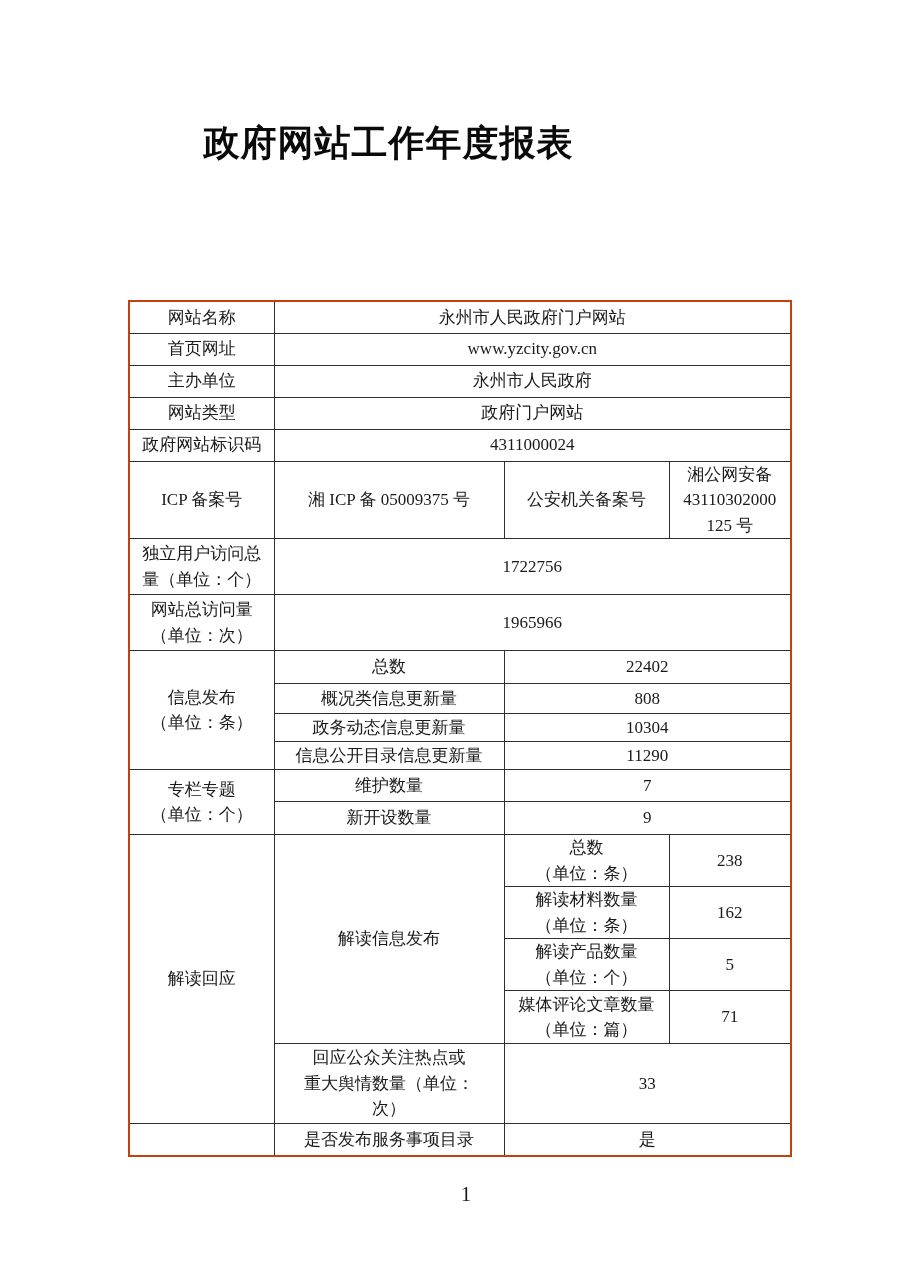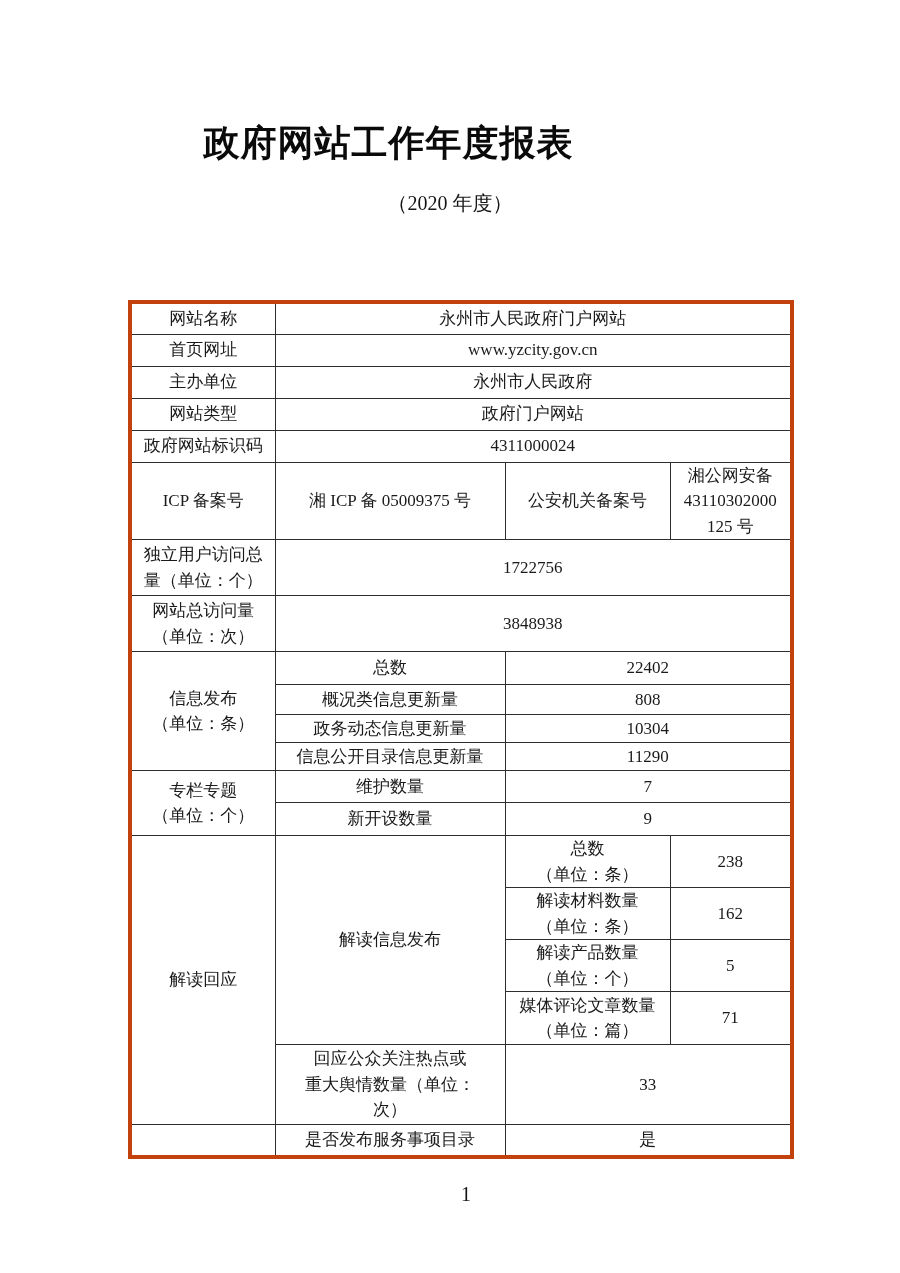--- a/index.html
+++ b/index.html
@@ -46,21 +46,21 @@
     color: #0a0a0a;
     letter-spacing: 0.5px;
   }
   table.report {
     position: absolute;
     top: 300px;
     left: 128px;
     width: 662px;
     border-collapse: collapse;
     table-layout: fixed;
-    border: 4px solid #c2410c;
+    border: 2px solid #c2410c;
   }
   table.report td {
     border: 1px solid #2e2e2e;
     text-align: center;
     vertical-align: middle;
     font-size: 17px;
     line-height: 1.5;
     color: #1a1a1a;
     white-space: pre-line;
     padding: 0 3px;
@@ -85,21 +85,20 @@
     font-size: 20px;
     color: #141414;
   }
 </style>
 </head>
 <body>
 
 <div class="page">
 
   <div class="doc-title">政府网站工作年度报表</div>
-  <div class="doc-subtitle">（2020 年度）</div>
 
   <table class="report">
     <colgroup>
       <col style="width:145px">
       <col style="width:230px">
       <col style="width:165px">
       <col style="width:122px">
     </colgroup>
     <tbody>
       <tr class="h32">
@@ -131,21 +130,21 @@
 125 号</td>
       </tr>
       <tr class="h56">
         <td>独立用户访问总
 量（单位：个）</td>
         <td colspan="3">1722756</td>
       </tr>
       <tr class="h56">
         <td>网站总访问量
 （单位：次）</td>
-        <td colspan="3">3848938</td>
+        <td colspan="3">1965966</td>
       </tr>
       <tr class="h33">
         <td rowspan="4">信息发布
 （单位：条）</td>
         <td>总数</td>
         <td colspan="2">22402</td>
       </tr>
       <tr class="h30">
         <td>概况类信息更新量</td>
         <td colspan="2">808</td>

